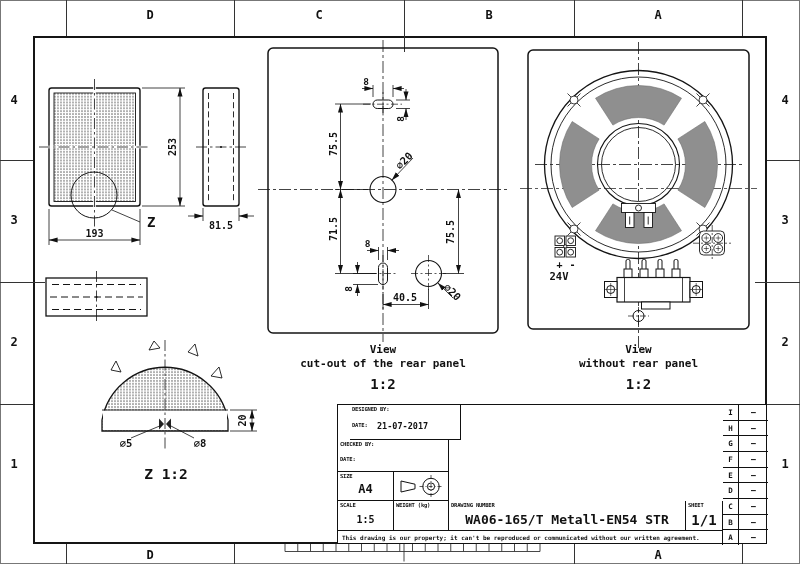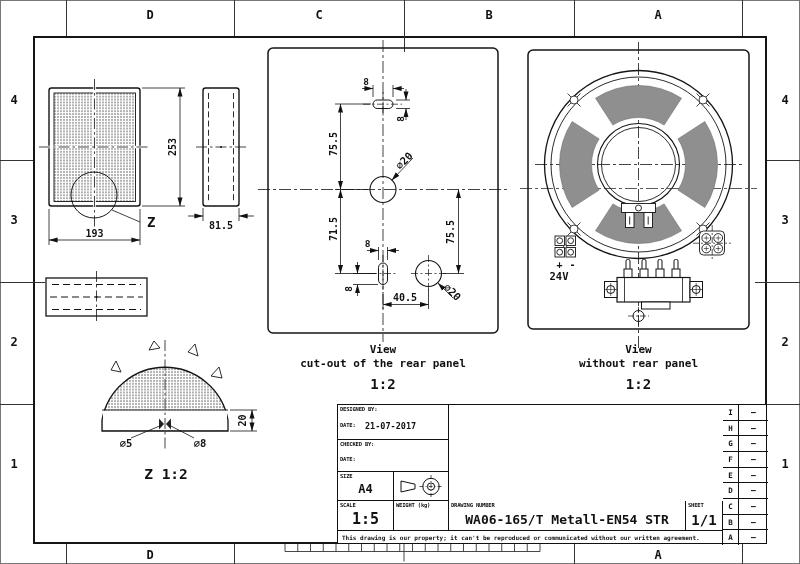--- a/index.html
+++ b/index.html
@@ -346,21 +346,21 @@
     <text x="559" y="280" text-anchor="middle" font-size="10.5">24V</text>
     <text x="638.5" y="353" text-anchor="middle" font-size="11">View</text>
     <text x="638.5" y="367" text-anchor="middle" font-size="11">without rear panel</text>
     <text x="638.5" y="389" text-anchor="middle" font-size="14">1:2</text>
 
     <path stroke="#333" stroke-width="0.9" fill="none" d="M285 544V551.5M297.75 544V551.5M310.5 544V551.5M323.25 544V551.5M336 544V551.5M348.75 544V551.5M361.5 544V551.5M374.25 544V551.5M387 544V551.5M399.75 544V551.5M412.5 544V551.5M425.25 544V551.5M438 544V551.5M450.75 544V551.5M463.5 544V551.5M476.25 544V551.5M489 544V551.5M501.75 544V551.5M514.5 544V551.5M527.25 544V551.5M540 544V551.5M285 551.5H540M404 544V561.5"></path>
   </svg>
 
   <div class="tb">
 
-    <div class="cell bR bB" style="left:0;top:0;width:111px;height:35px">
+    <div class="cell bR bB" style="left:12px;top:0;width:111px;height:35px">
       <span class="tlabel" style="left:2px;top:1px">DESIGNED BY:</span>
       <span class="tlabel" style="left:2px;top:17px">DATE:</span>
       <span style="position:absolute;left:27px;top:16px;font-size:8.5px">21-07-2017</span>
     </div>
     <div class="cell bR bB" style="left:0;top:35px;width:111px;height:32px">
       <span class="tlabel" style="left:2px;top:1px">CHECKED BY:</span>
       <span class="tlabel" style="left:2px;top:16px">DATE:</span>
     </div>
     <div class="cell bR bB" style="left:0;top:67px;width:56px;height:29px">
       <span class="tlabel" style="left:2px;top:1px">SIZE</span>
@@ -372,21 +372,21 @@
           <path d="M7 9 L7 20 L21 16.8 L21 12.2 Z"></path>
           <circle cx="37" cy="14.5" r="8.2"></circle>
           <circle cx="37" cy="14.5" r="3.6"></circle>
           <line x1="25.5" y1="14.5" x2="49" y2="14.5" stroke-width="0.7" stroke-dasharray="4 2 1 2"></line>
           <line x1="37" y1="3" x2="37" y2="26" stroke-width="0.7" stroke-dasharray="4 2 1 2"></line>
         </g>
       </svg>
     </div>
     <div class="cell bR bB" style="left:0;top:96px;width:56px;height:30px">
       <span class="tlabel" style="left:2px;top:1px">SCALE</span>
-      <div class="big" style="position:absolute;inset:7px 0 0 0;font-size:15px">1:5</div>
+      <div class="big" style="position:absolute;inset:7px 0 0 0;font-size:10px">1:5</div>
     </div>
     <div class="cell bR bB" style="left:56px;top:96px;width:55px;height:30px">
       <span class="tlabel" style="left:2px;top:1px">WEIGHT (kg)</span>
     </div>
 
     <div class="cell bR bB" style="left:111px;top:96px;width:237px;height:30px">
       <span class="tlabel" style="left:2px;top:1px">DRAWING NUMBER</span>
       <div class="big" style="position:absolute;inset:8px 0 0 0;font-size:13px">WA06-165/T Metall-EN54 STR</div>
     </div>
     <div class="cell bR bB" style="left:348px;top:96px;width:37px;height:30px">

